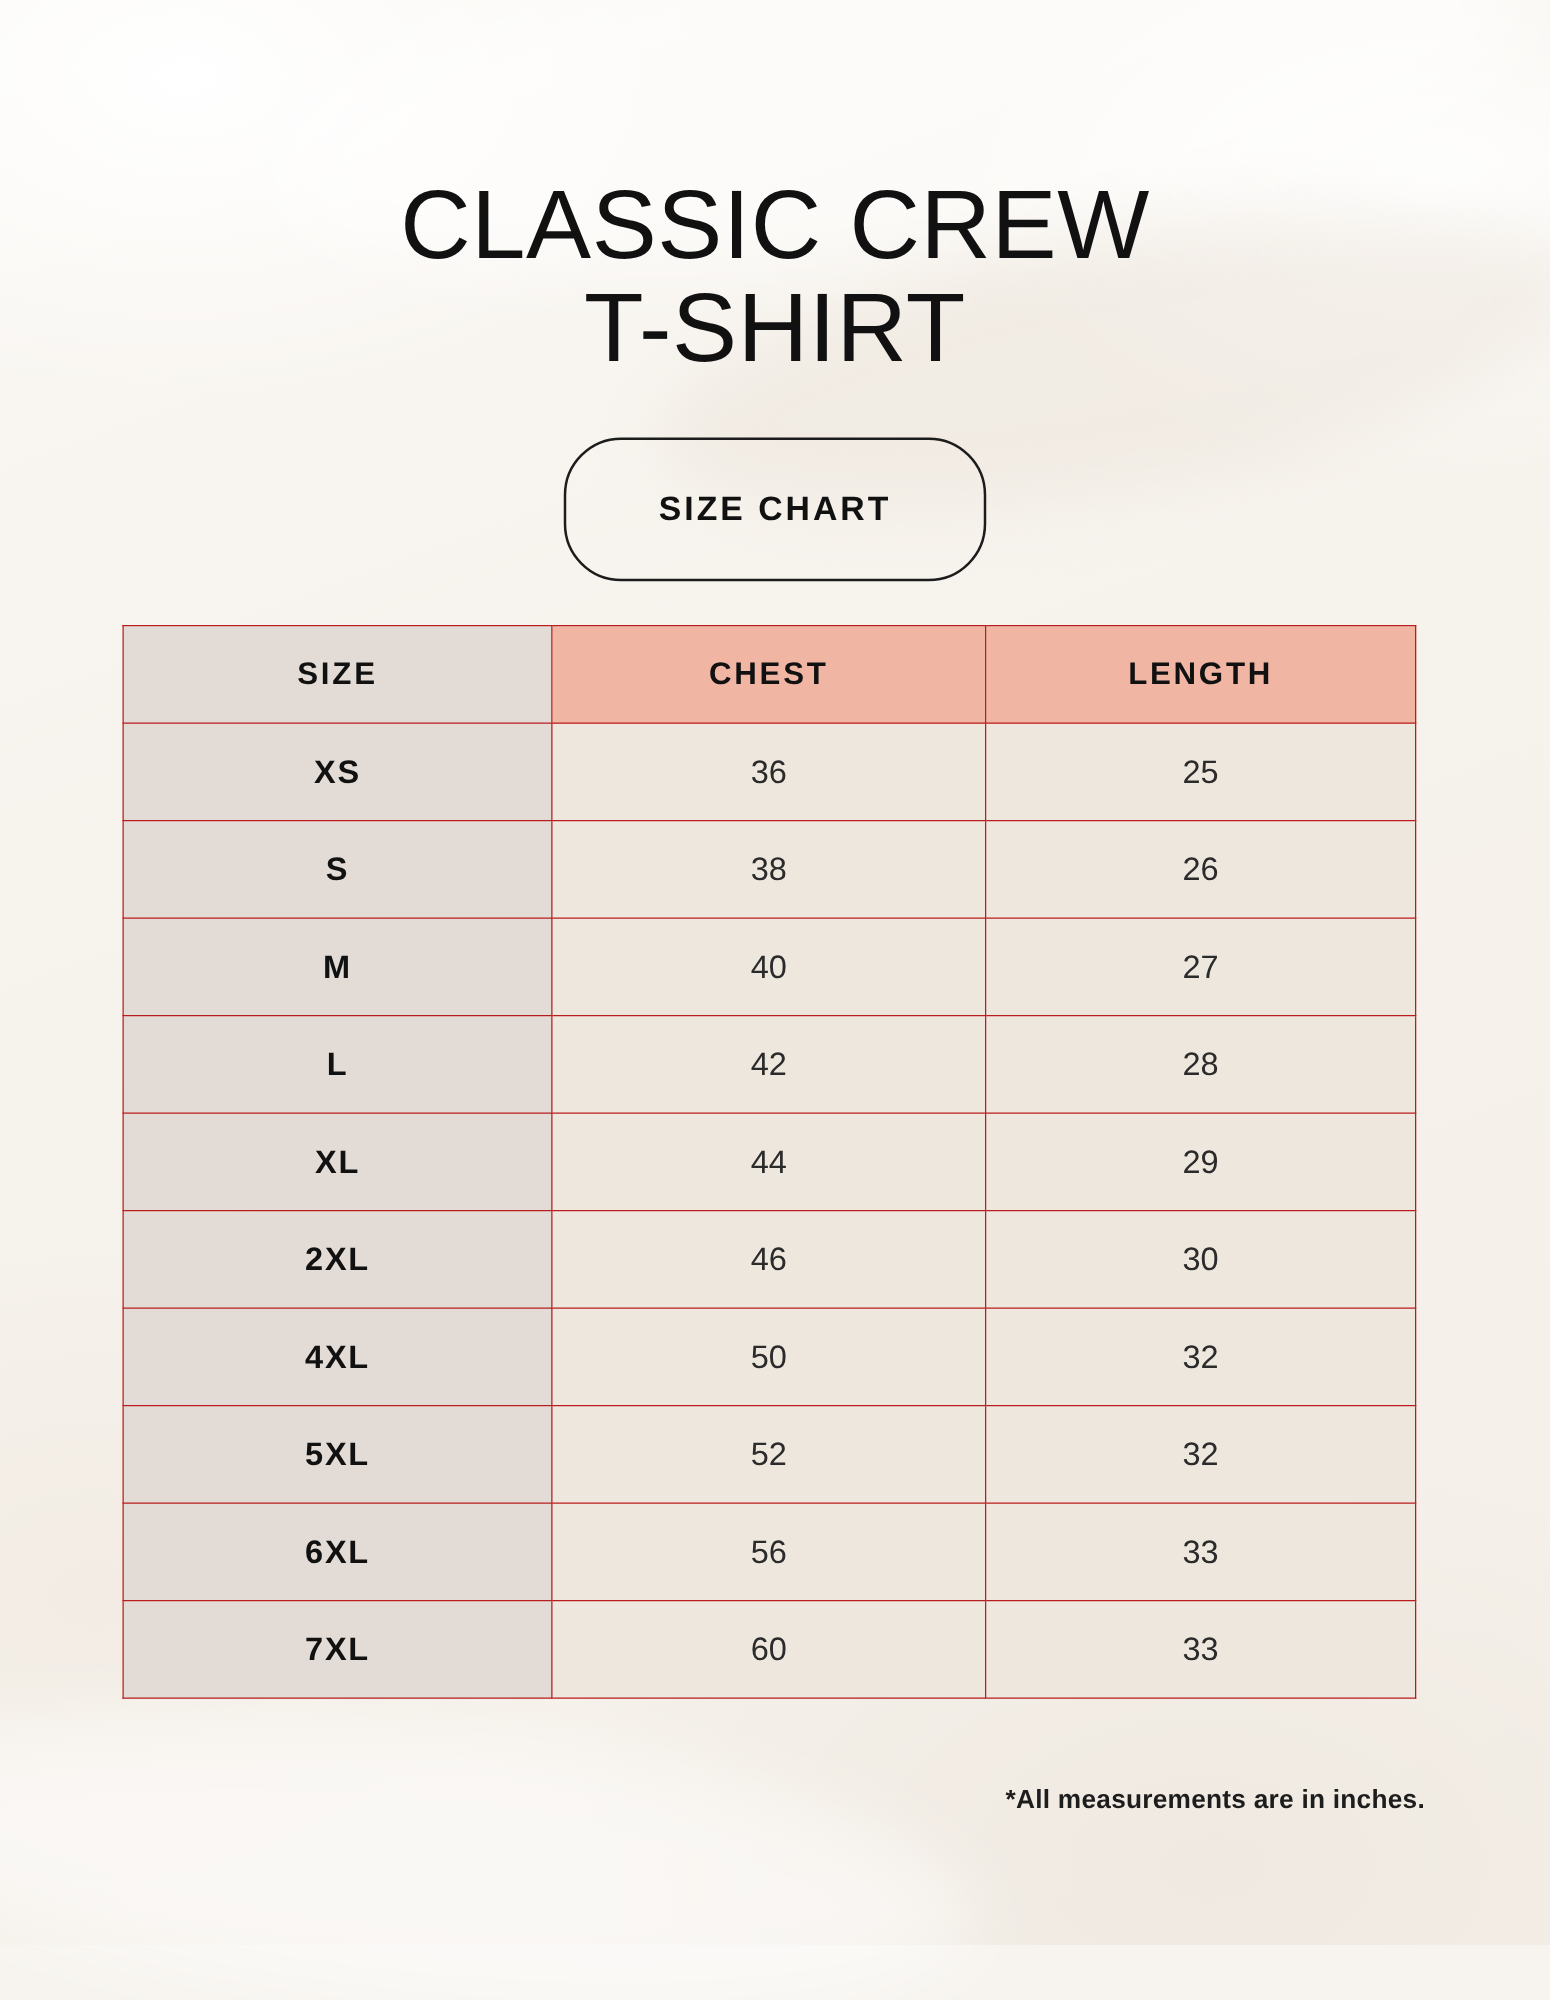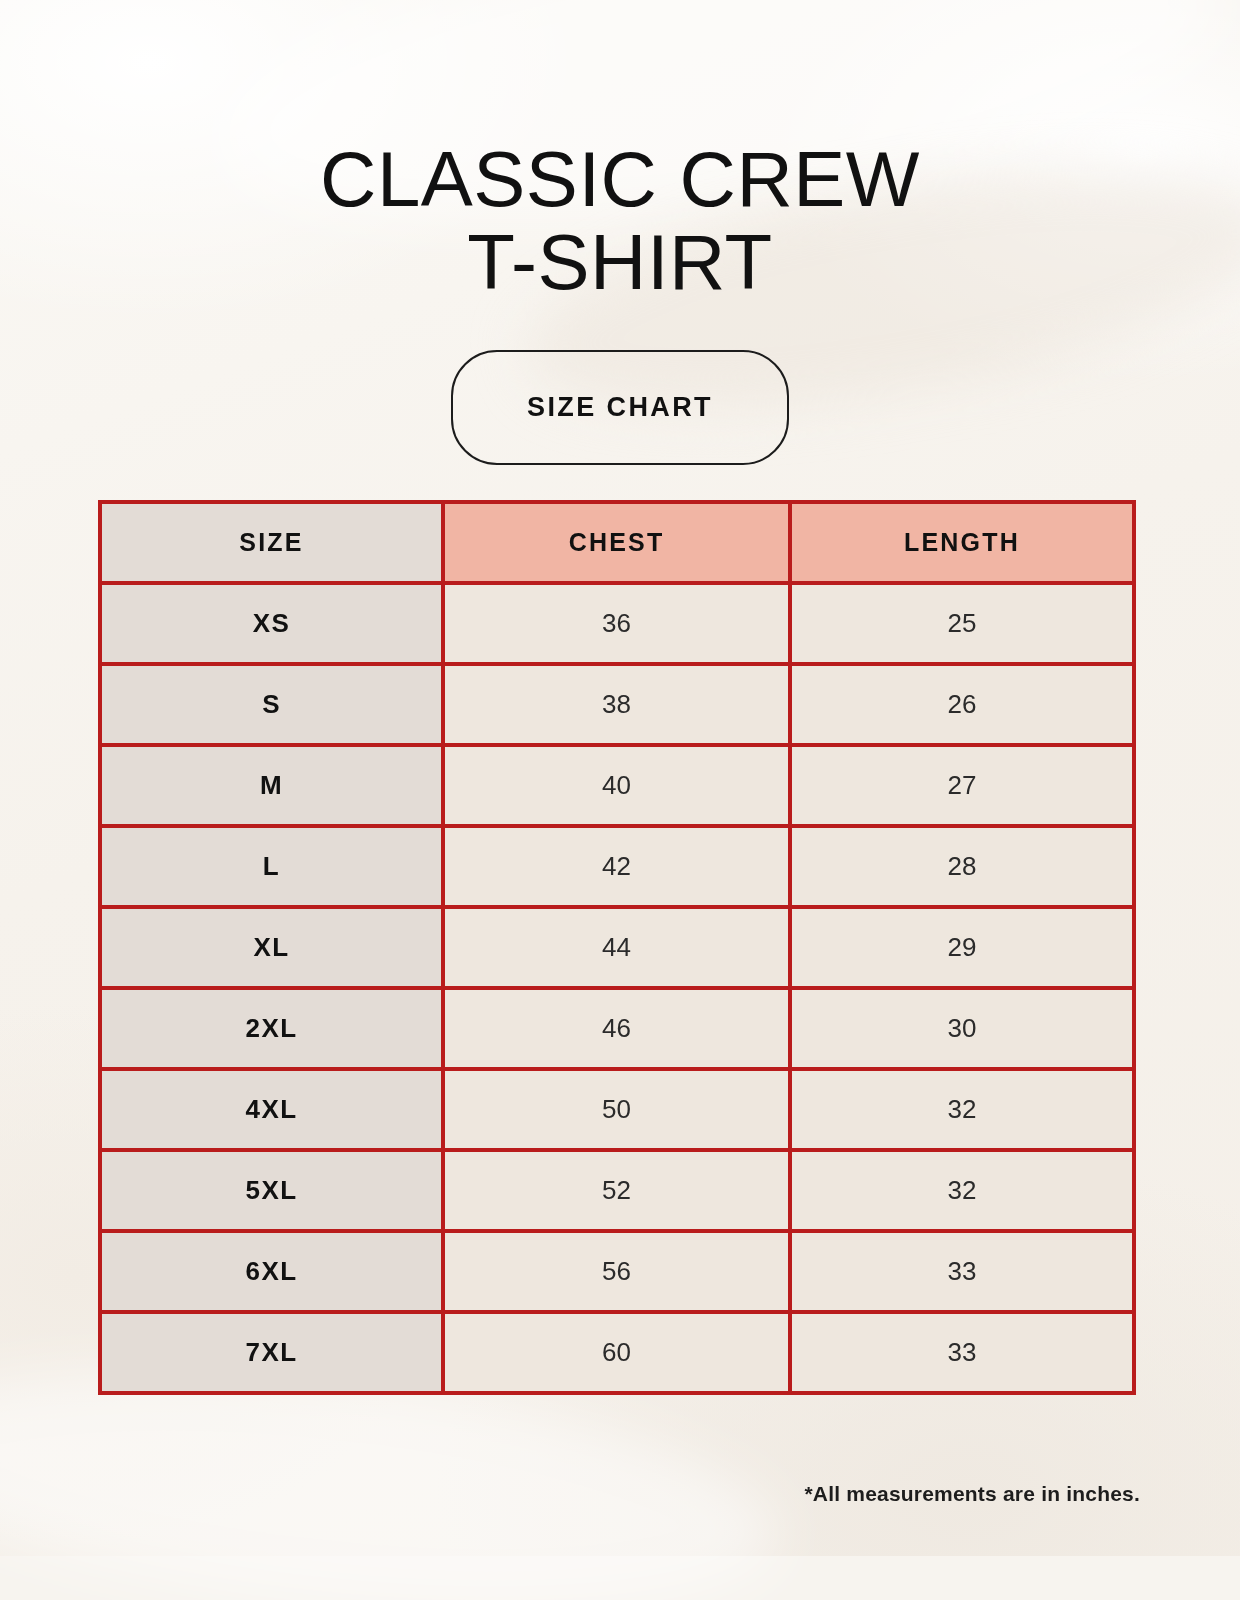--- a/index.html
+++ b/index.html
@@ -98,21 +98,21 @@
   table.size-table {
     position: absolute;
     left: 98px;
     top: 500px;
     width: 1034px;
     border-collapse: collapse;
     table-layout: fixed;
   }
   table.size-table th,
   table.size-table td {
-    border: 4px solid #b91c1c;
+    border: 1px solid #b91c1c;
     height: 77px;
     text-align: center;
     vertical-align: middle;
     padding: 0;
   }
   col.c-size { width: 343px; }
   col.c-chest { width: 347px; }
   col.c-length { width: 344px; }
 
   thead th {
@@ -135,21 +135,21 @@
   tbody td.c-value {
     background: #eee7de;
     font-size: 26px;
     font-weight: 400;
     color: #2b2b2b;
   }
 
   .footnote {
     position: absolute;
     right: 100px;
-    top: 1482px;
+    top: 1428px;
     font-size: 21px;
     font-weight: 700;
     color: #1d1d1d;
     letter-spacing: 0.2px;
   }
 </style>
 </head>
 <body>
 
 <div class="page">

